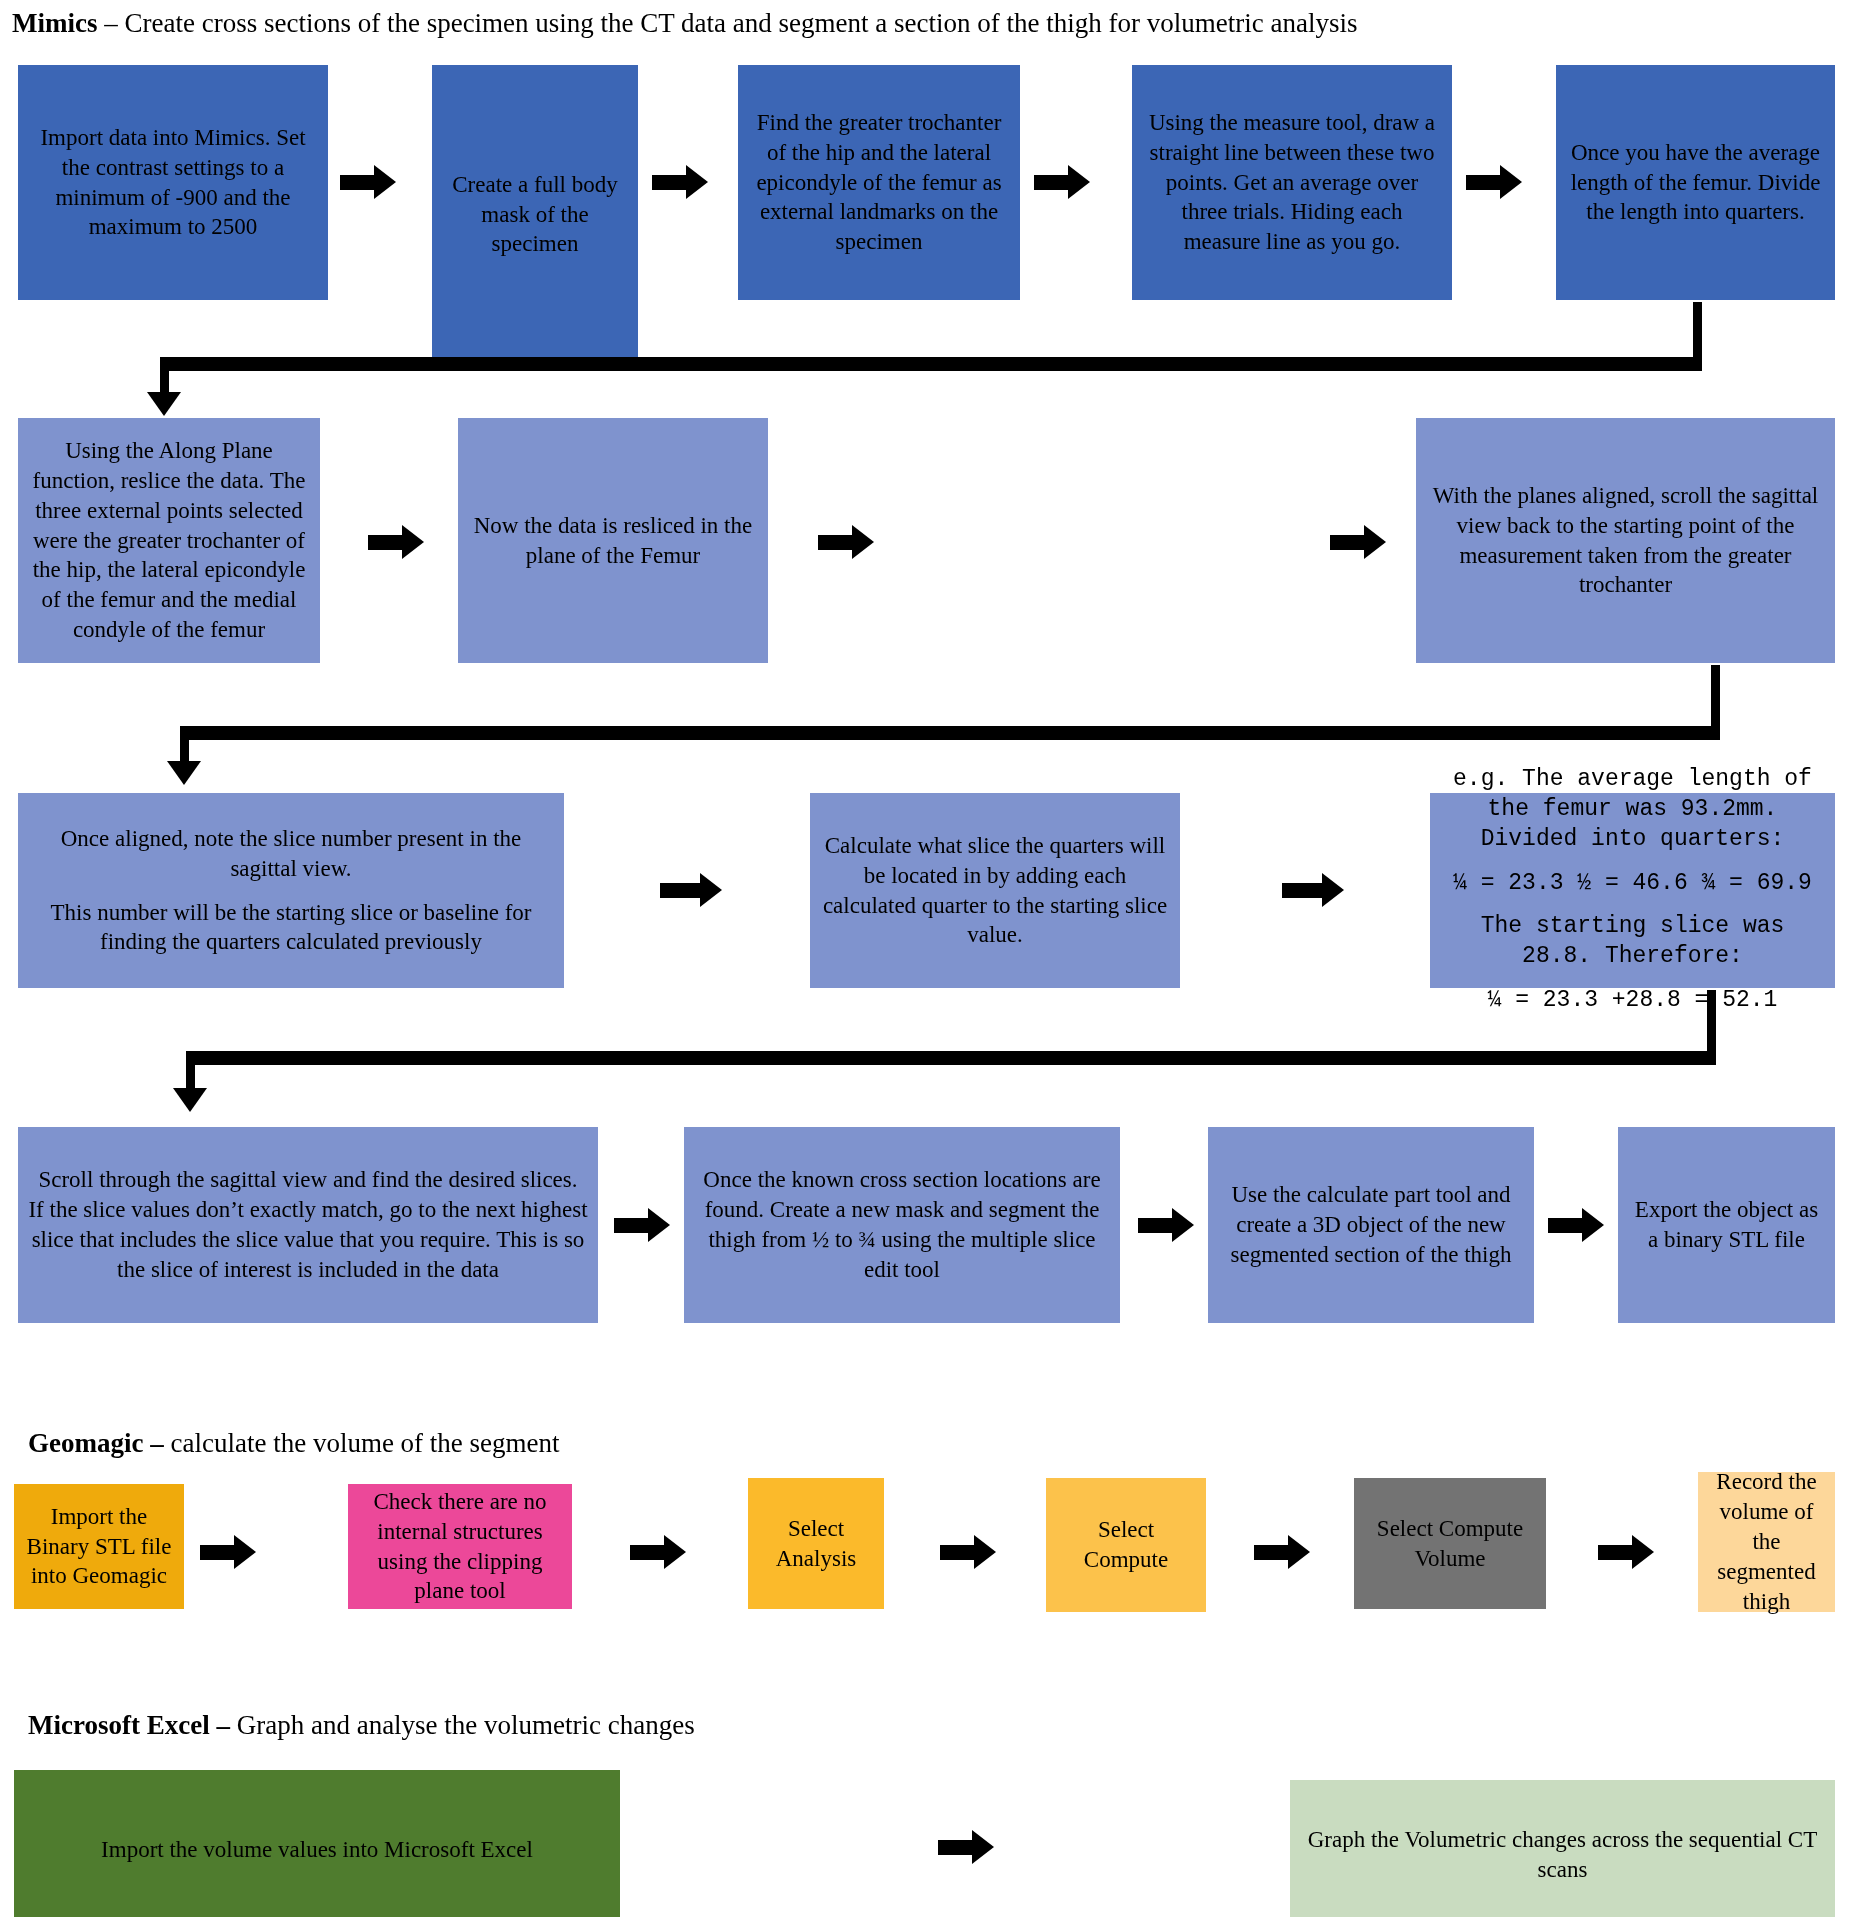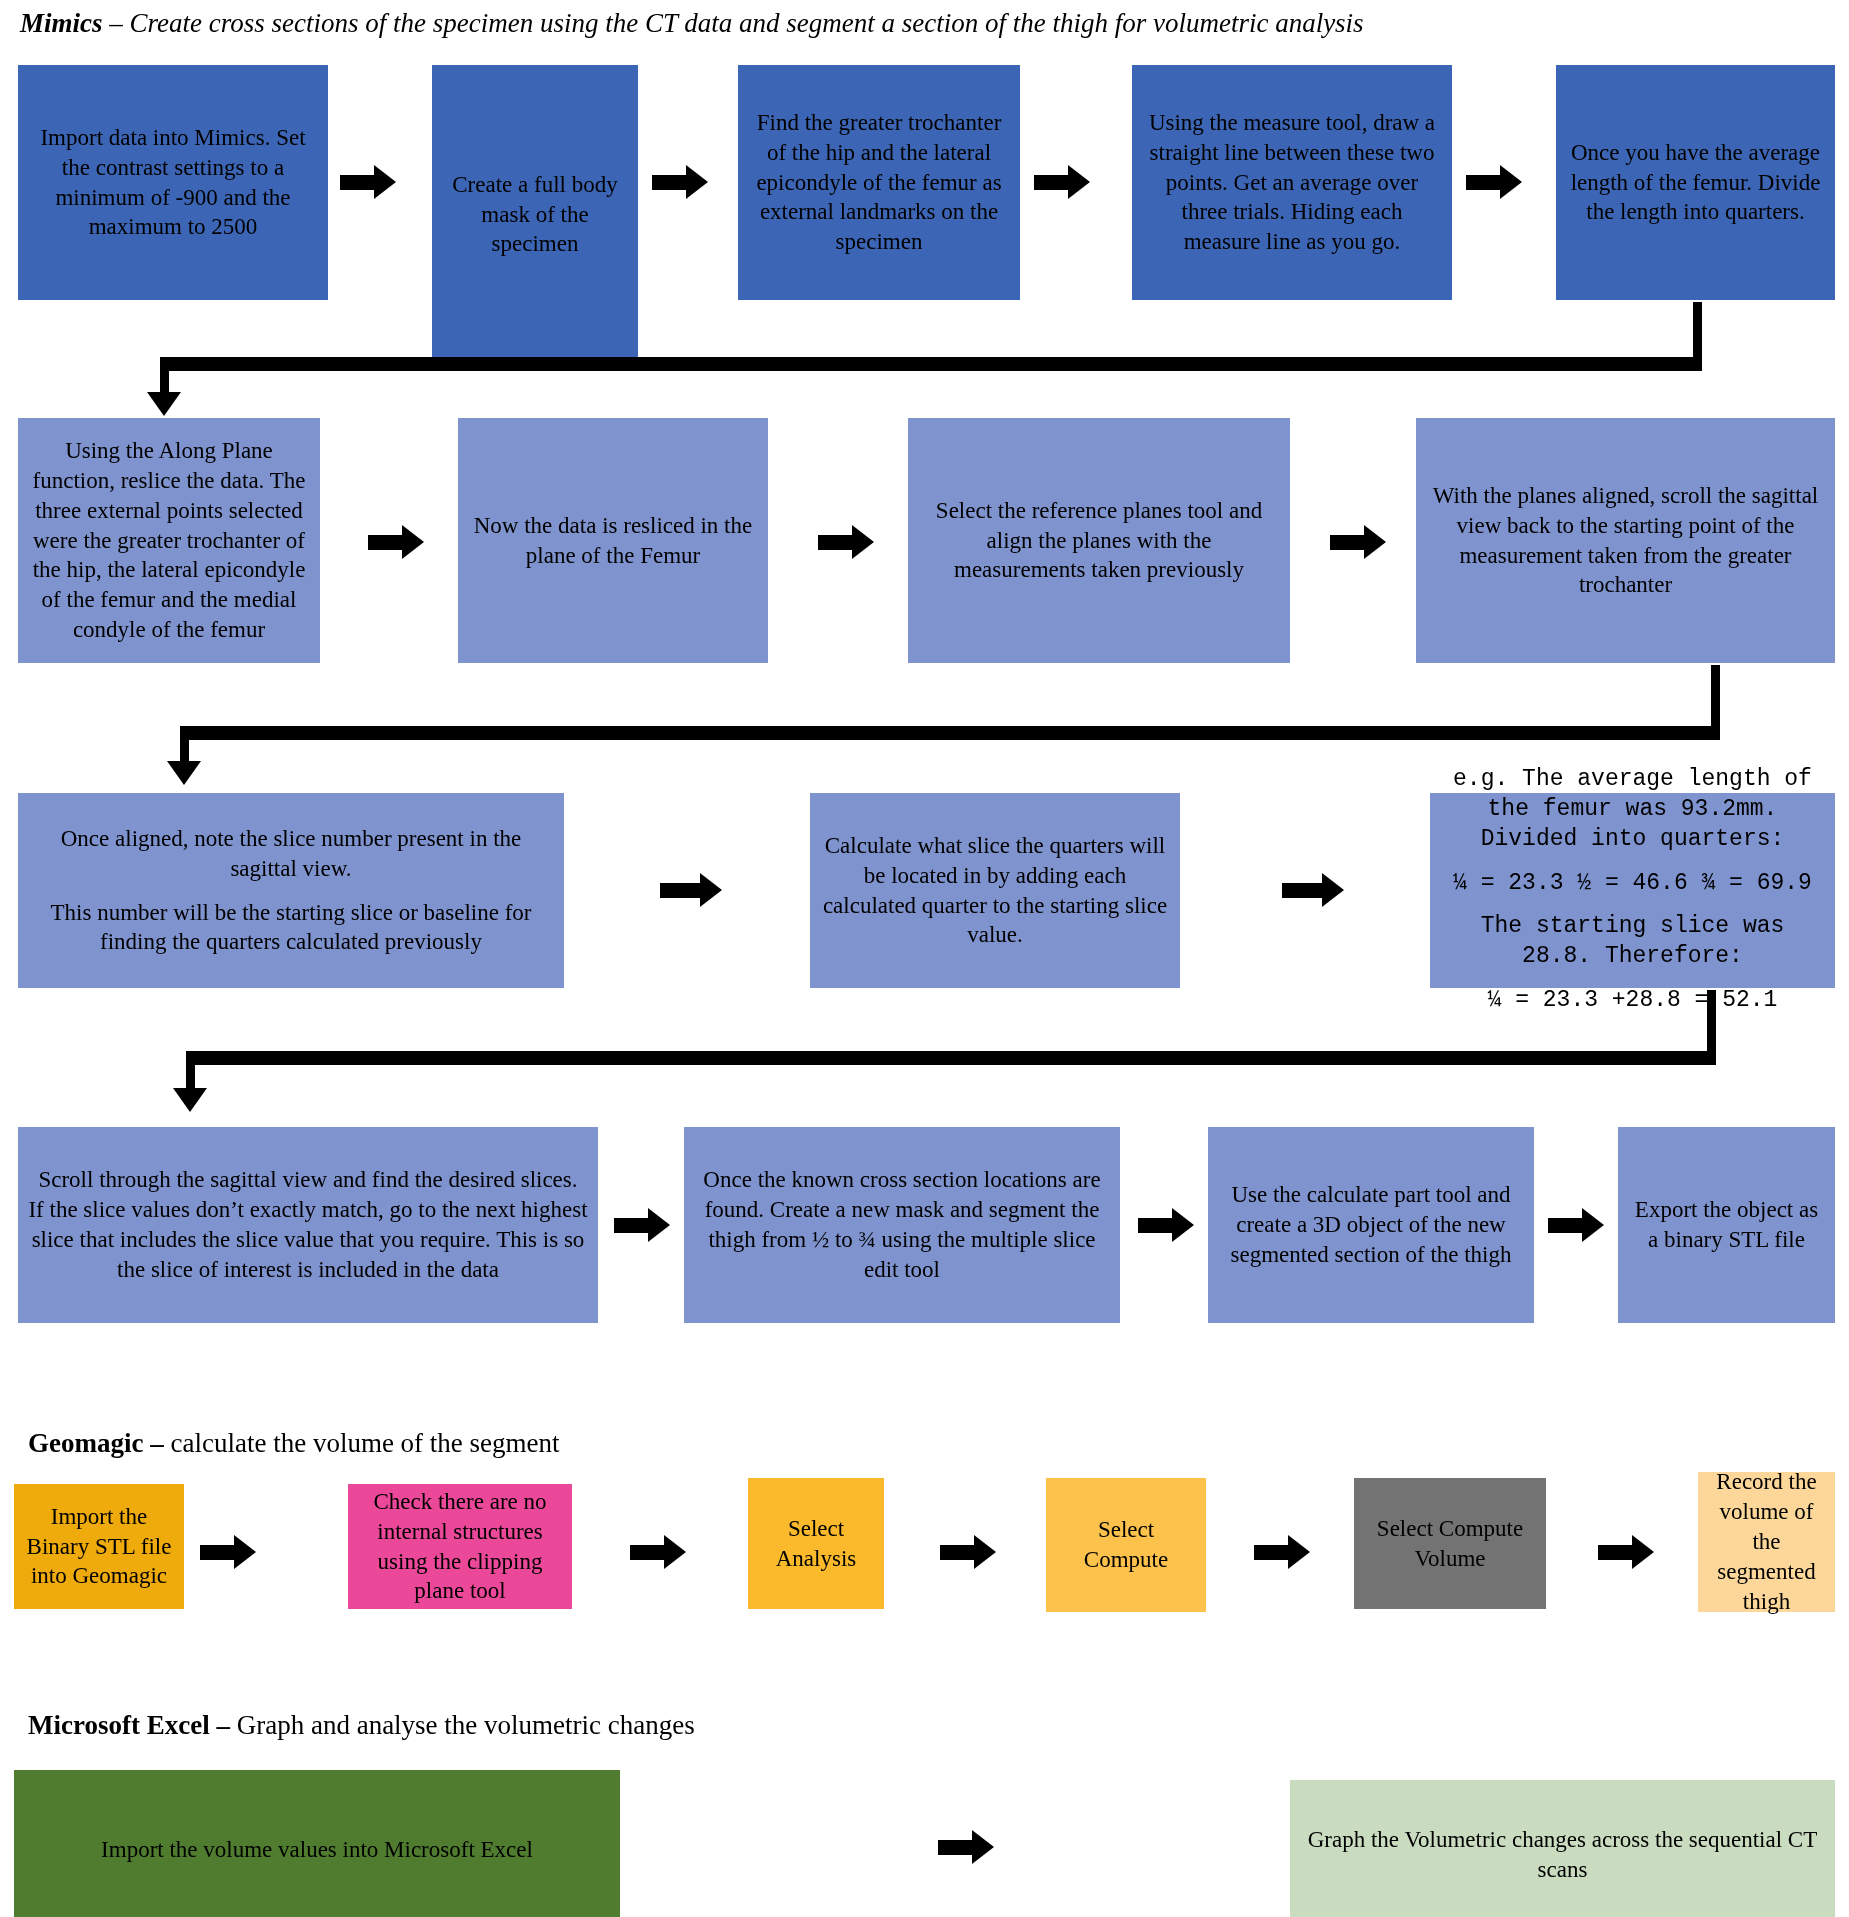--- a/index.html
+++ b/index.html
@@ -86,21 +86,21 @@
     border-left: 17px solid transparent;
     border-right: 17px solid transparent;
     border-top: 24px solid #000;
   }
 </style>
 </head>
 <body>
 
 <div class="page">
 
-  <div class="section-title" style="left:20px; top:8px;font-style:italic;">
+  <div class="section-title" style="left:12px; top:8px;">
     <b>Mimics</b><span> – Create cross sections of the specimen using the CT data and segment a section of the thigh for volumetric analysis</span>
   </div>
 
   <div class="node c-blue-dark" style="left:18px; top:65px; width:310px; height:235px;">
     <div class="txt">Import data into Mimics. Set the contrast settings to a minimum of  -900 and the maximum to 2500</div>
   </div>
 
   <div class="arrow-right" style="left:340px; top:182px;">
     <div class="shaft" style="width:34px;"></div>
     <div class="head" style="left:34px;"></div>
@@ -155,23 +155,20 @@
 
   <div class="node c-blue-light" style="left:458px; top:418px; width:310px; height:245px;">
     <div class="txt">Now the data is resliced in the plane of the Femur</div>
   </div>
 
   <div class="arrow-right" style="left:818px; top:542px;">
     <div class="shaft" style="width:34px;"></div>
     <div class="head" style="left:34px;"></div>
   </div>
 
-  <div class="node c-blue-light" style="left:908px; top:418px; width:382px; height:245px;">
-    <div class="txt">Select the reference planes tool and align the planes with the measurements  taken previously</div>
-  </div>
 
   <div class="arrow-right" style="left:1330px; top:542px;">
     <div class="shaft" style="width:34px;"></div>
     <div class="head" style="left:34px;"></div>
   </div>
 
   <div class="node c-blue-light" style="left:1416px; top:418px; width:419px; height:245px;">
     <div class="txt">With the planes aligned, scroll the sagittal view back to the starting point of the measurement taken from the greater trochanter</div>
   </div>
 

